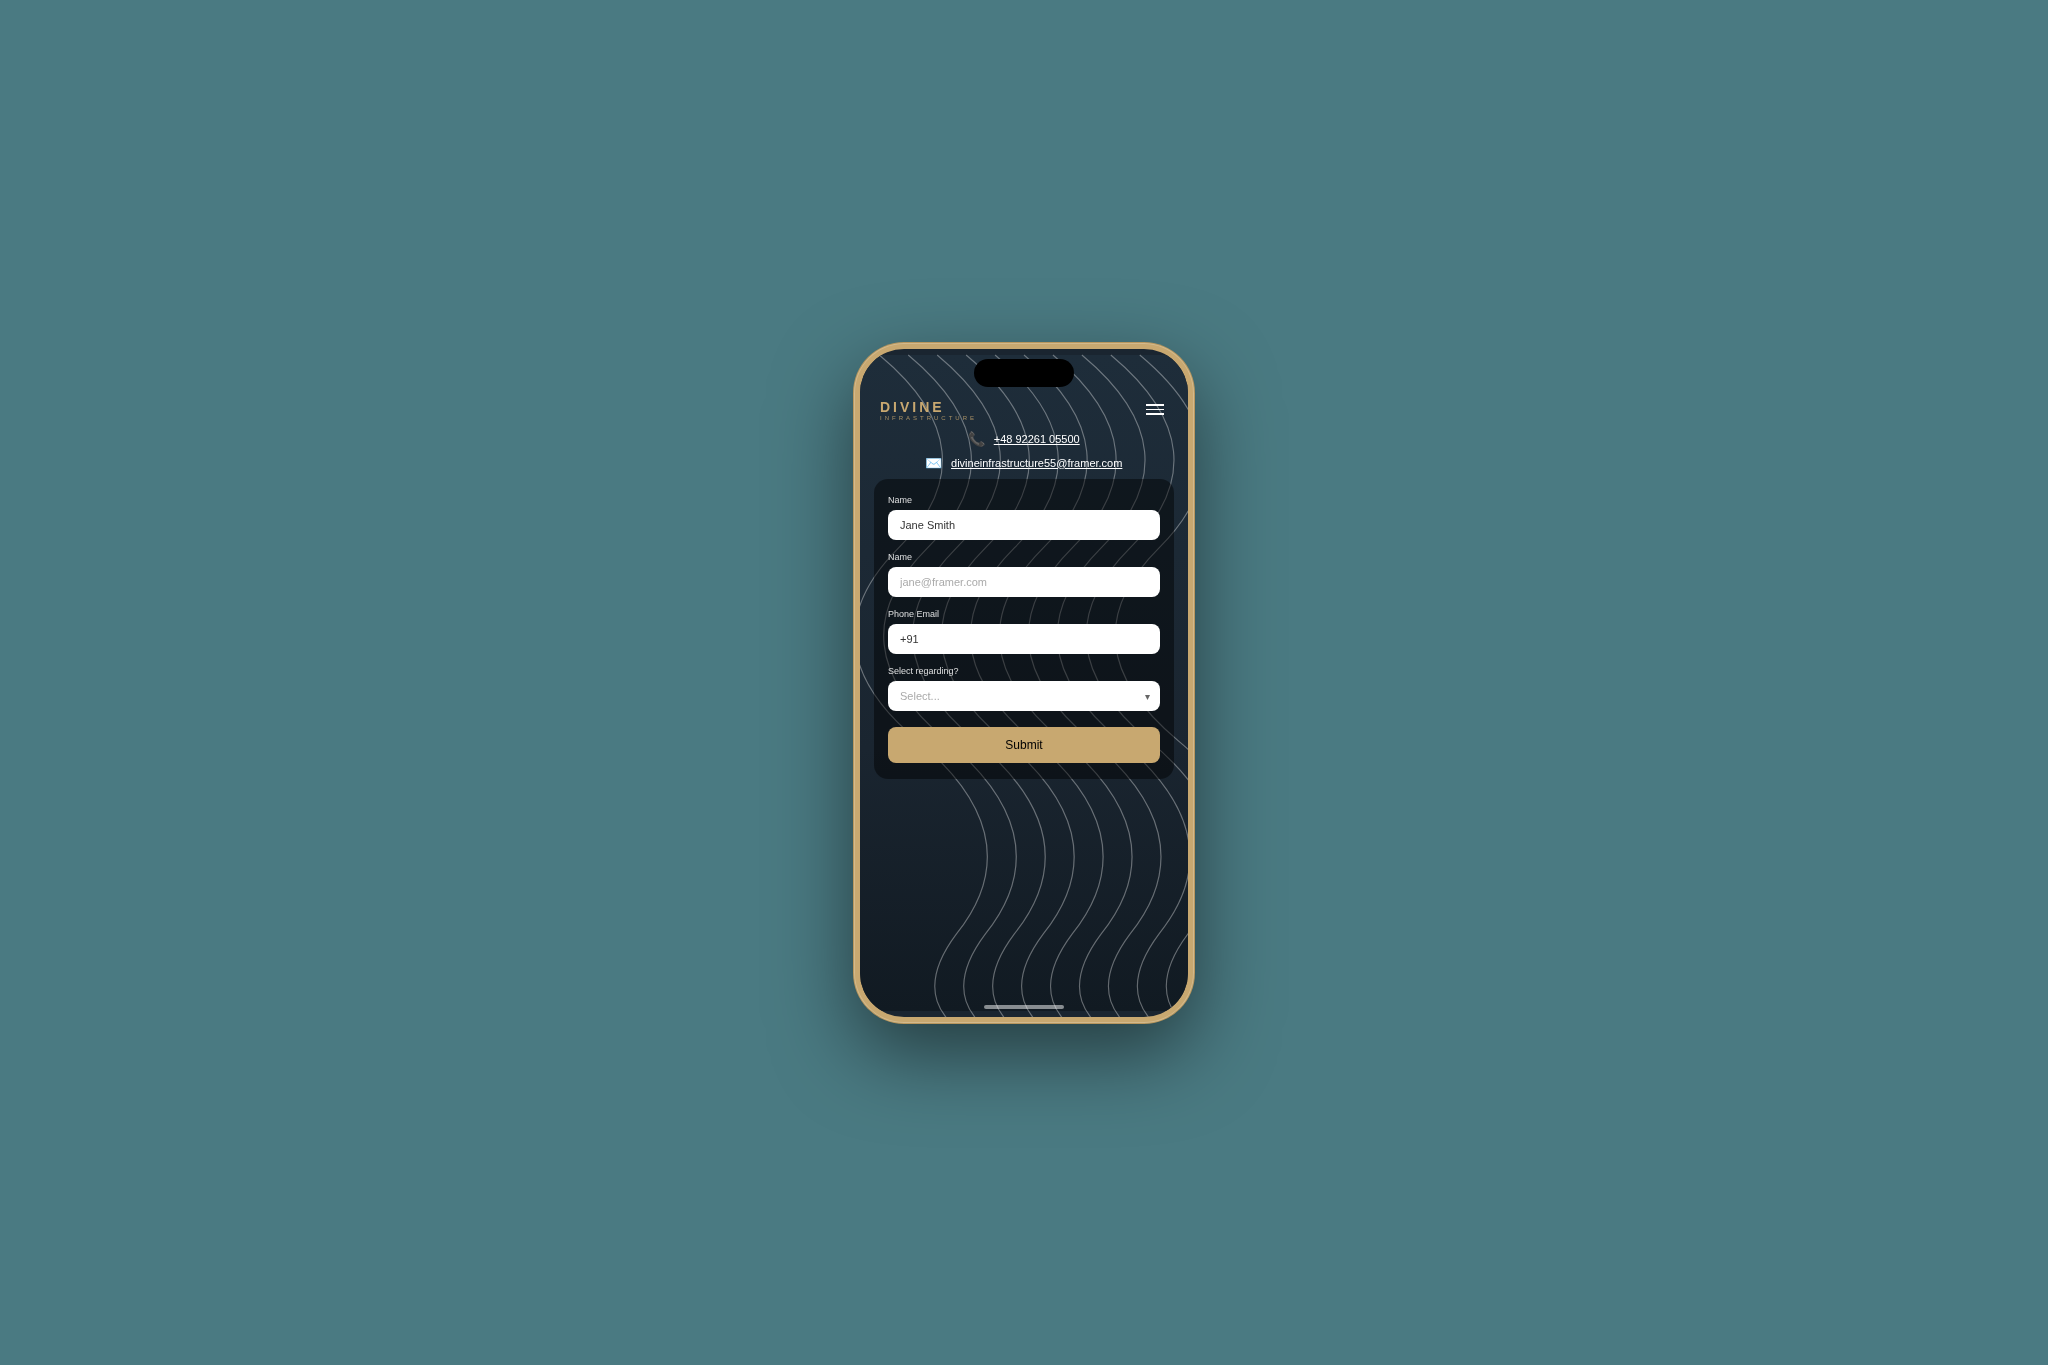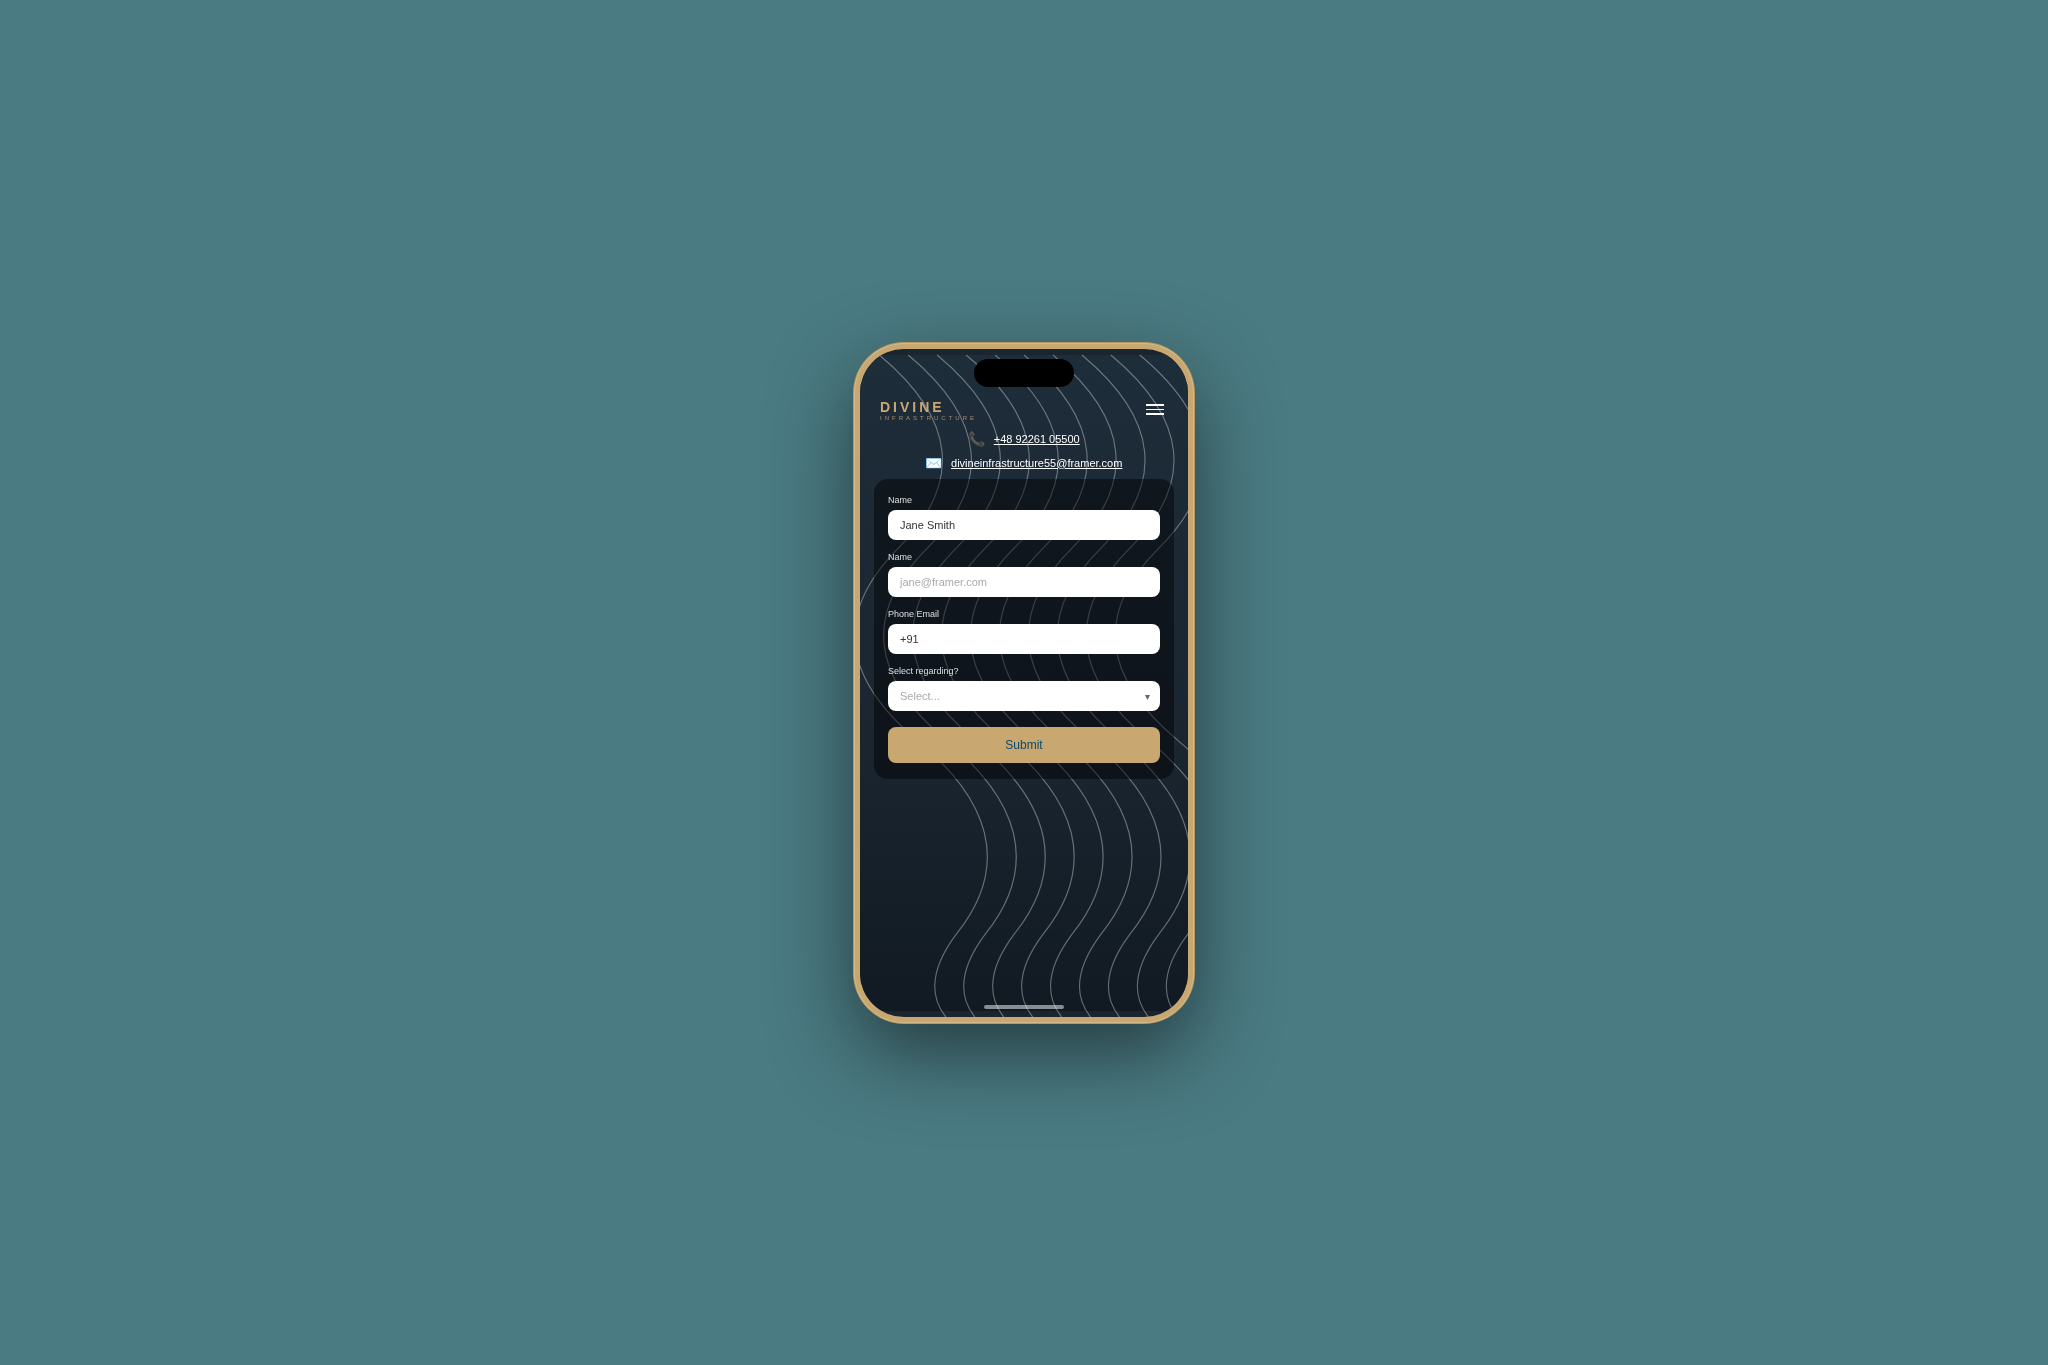--- a/index.html
+++ b/index.html
@@ -209,21 +209,21 @@
       font-size: 10px;
       pointer-events: none;
     }
 
     .submit-btn {
       width: 100%;
       padding: 11px;
       background: #c8a870;
       border: none;
       border-radius: 8px;
-      color: #0c4a6e;
+      color: #000000;
       font-size: 12px;
       cursor: pointer;
       margin-top: 4px;
     }
 
     
     .home-indicator {
       position: absolute;
       bottom: 8px;
       left: 50%;

